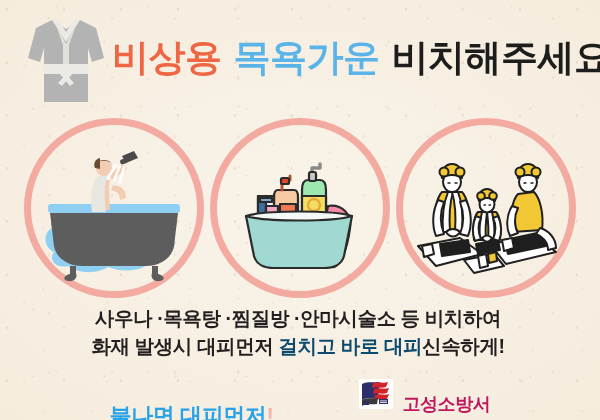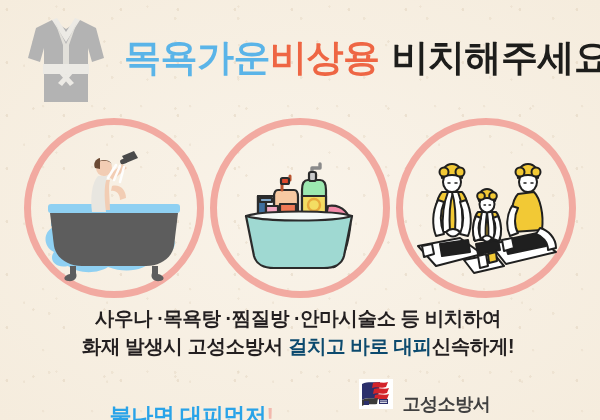--- a/index.html
+++ b/index.html
@@ -130,21 +130,21 @@
   }
   #agency-logo {
     width: 34px; height: 30px;
     background: #ffffff;
     margin-right: 9px;
     flex: none;
   }
   #agency-name {
     font-size: 18px;
     font-weight: 700;
-    color: #404040;
+    color: #be185d;
     letter-spacing: -0.4px;
     white-space: nowrap;
     margin-top: 19px;
   }
 </style>
 </head>
 <body>
 
 <div id="poster">
 
@@ -160,22 +160,22 @@
         <path d="M55 10 L44 32 L44 60 L47 60 L47 33 Z" fill="#e2e0da"></path>
 
         <rect x="21" y="52" width="46" height="10" fill="#eceae5"></rect>
 
         <path d="M36 60 L48 74 L52 71 L40 58 Z" fill="#eceae5"></path>
         <path d="M52 60 L40 74 L36 71 L48 58 Z" fill="#eceae5"></path>
       </svg>
     </div>
 
     <div id="title">
+      <span class="tword" id="title-part-1">비상용</span>
       <span class="tword" id="title-part-2">목욕가운</span>
-      <span class="tword" id="title-part-1">비상용</span>
       <span class="tword" id="title-part-3">비치해주세요</span>
     </div>
   </div>
 
   <div id="panels">
 
     <div class="panel" id="panel-bath">
       <svg viewBox="0 0 160 160" width="160" height="160" aria-hidden="true">
 
         <path d="M18 100 C10 104 8 118 20 124 C14 132 22 141 34 138
@@ -341,21 +341,21 @@
 
           <path d="M72 128 L80 126 L82 138 L74 140 Z" fill="#ffffff"></path>
           <path d="M82 126 L90 124 L91 133 L83 135 Z" fill="#f2c935"></path>
         </g>
       </svg>
     </div>
   </div>
 
   <div id="body-copy">
     <div class="bodyline">사우나 ·목욕탕 ·찜질방 ·안마시술소 등 비치하여</div>
-    <div class="bodyline"><span>화재 발생시 고성소방서 </span><span class="hl-red">걸치고 바로 대피</span><span>신속하게!</span></div>
+    <div class="bodyline"><span>화재 발생시 대피먼저 </span><span class="hl-red">걸치고 바로 대피</span><span>신속하게!</span></div>
   </div>
 
   <div id="footer">
 
     <div id="slogan"><span>불나면 대피먼저</span><span class="bang">!</span></div>
 
     <div id="agency-group">
       <div id="agency-logo">
         <svg viewBox="0 0 34 30" width="34" height="30" aria-hidden="true">
           <rect x="0" y="0" width="34" height="30" fill="#ffffff"></rect>

